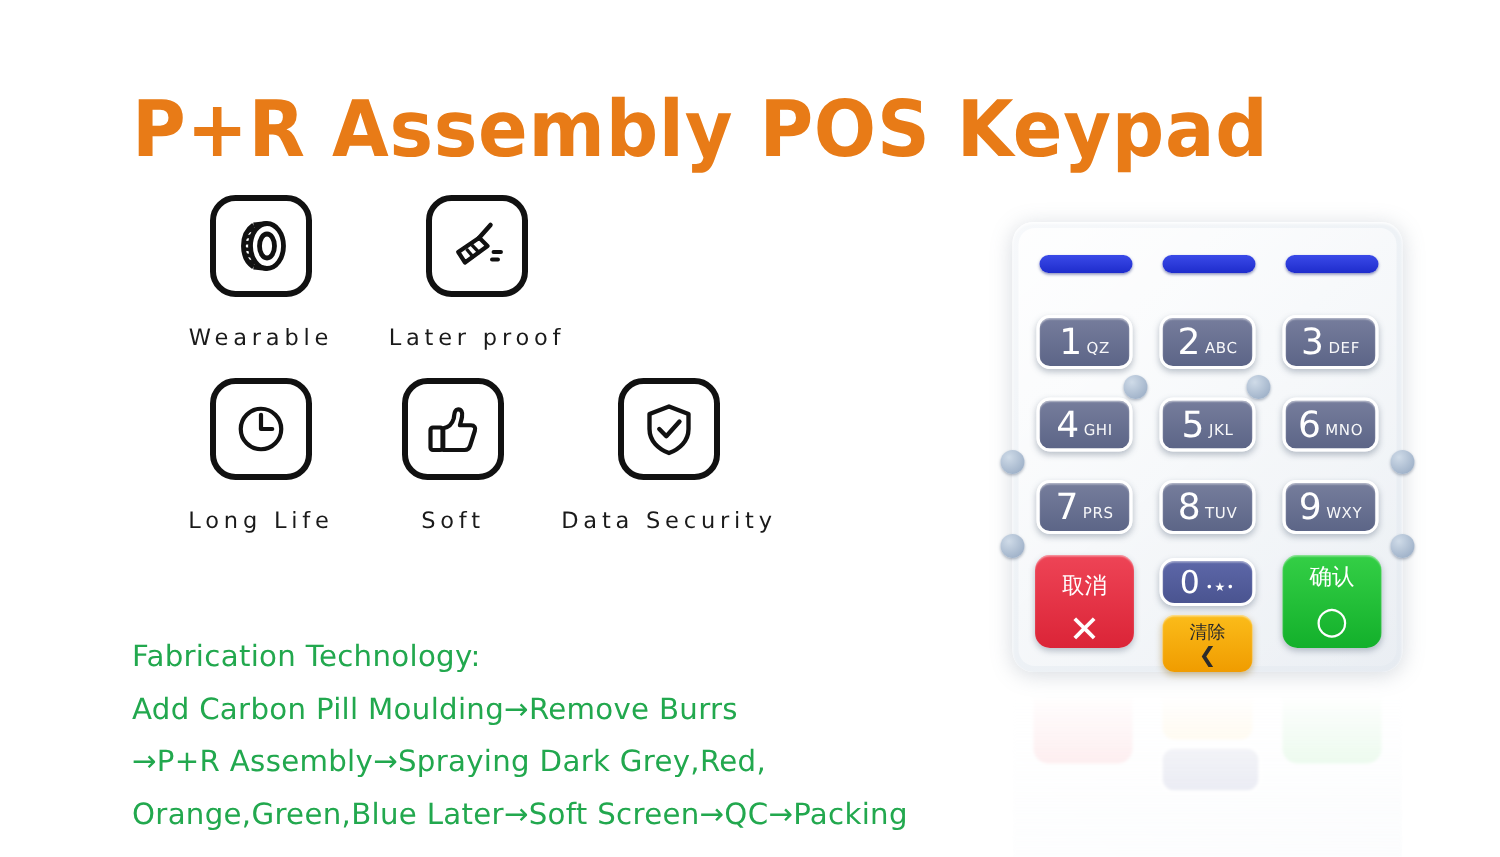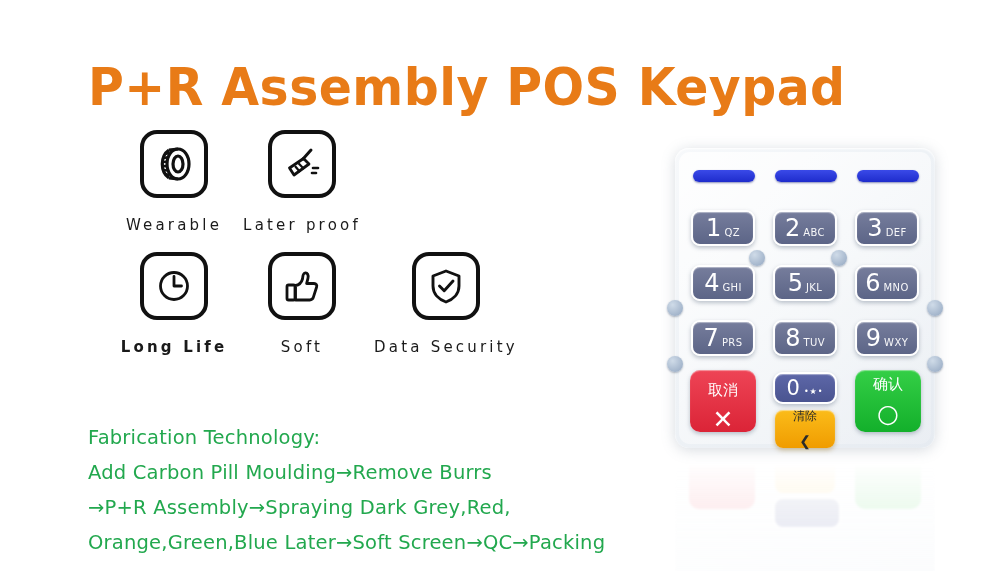--- a/index.html
+++ b/index.html
@@ -22,26 +22,26 @@
     letter-spacing:0.5px;
     color:#e87b17;
     white-space:nowrap;
     transform:scaleX(0.94);
     transform-origin:left center;
   }
 
   
   .features { position:absolute; left:88px; top:130px; width:470px; }
   .feat-row { display:flex; }
-  .feat-row.row1 { margin-left:22px; }
+  .feat-row.row1 { margin-left:22px;gap:16px; }
   .feat-row.row2 { margin-top:18px; margin-left:22px; }
   .feature { display:flex; flex-direction:column; align-items:center; }
   .feature.f-wearable { width:128px; }
   .feature.f-dirt     { width:128px; }
-  .feature.f-long     { width:128px;font-weight:bold; }
+  .feature.f-long     { width:128px; }
   .feature.f-soft     { width:128px; }
   .feature.f-data     { width:160px; }
 
   .icon-box {
     width:68px; height:68px;
     border:4px solid #111111;
     border-radius:17px;
     box-sizing:border-box;
     display:flex; align-items:center; justify-content:center;
   }
@@ -151,21 +151,20 @@
   .key-fn .cn { font-size:15px; line-height:1; margin-bottom:9px; font-family:"DejaVu Sans", sans-serif; }
   .key-fn .sym { font-size:25px; line-height:1; font-weight:bold; }
 
   .key-clear {
     width:60px; height:38px;
     border-radius:8px;
     background:linear-gradient(180deg,#fbbc1a,#f09c00);
     color:#2b2b2b;
     flex-direction:column;
     box-shadow:0 2px 5px rgba(140,100,10,0.4), inset 0 1px 1px rgba(255,255,255,0.5);
-    justify-content:space-between;
   }
   .key-clear .cn { font-size:12px; line-height:1; margin-bottom:3px; }
   .key-clear .sym { font-size:14px; line-height:1; font-weight:bold; }
 
   
   .reflection {
     position:absolute;
     left:30px; top:315px;
     width:260px; height:150px;
     transform:scaleY(-1);

